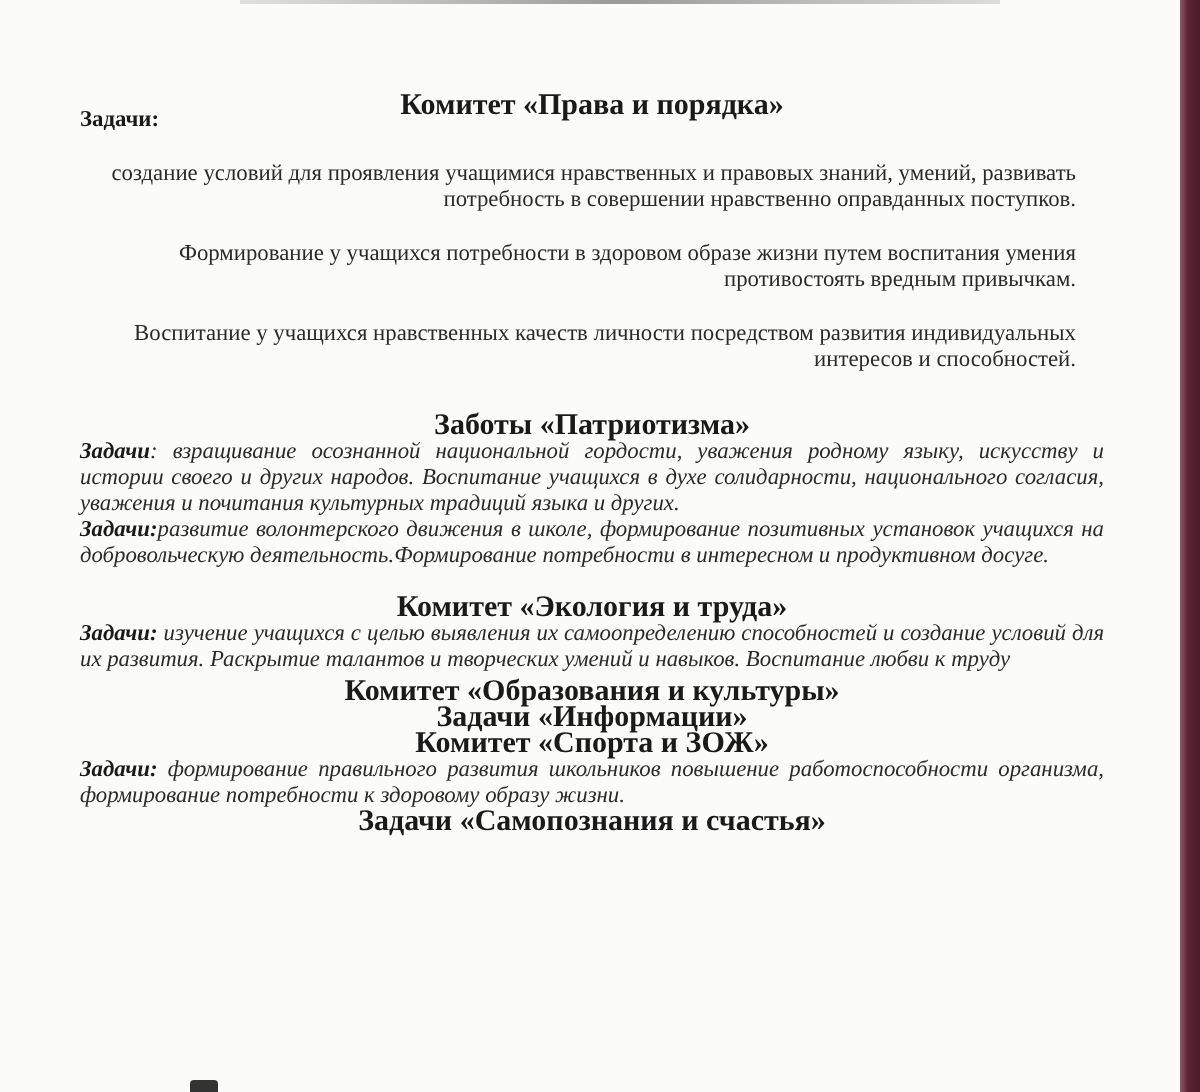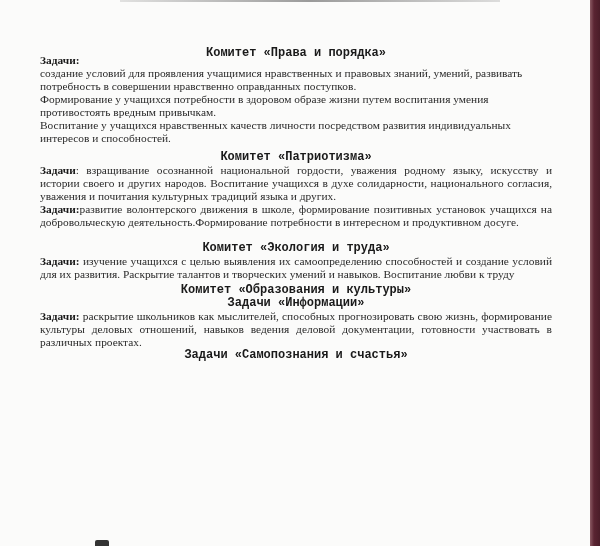--- a/index.html
+++ b/index.html
@@ -43,35 +43,35 @@
       position: absolute;
       left: 40px;
       top: 47px;
       width: 512px;
       font-size: 11.4px;
       line-height: 13px;
     }
     .title {
       text-align: center;
       font-weight: bold;
-      font-size: 12px;
+      font-size: 15px;
       color: #1a1a1a;
-      font-family: Liberation Mono, monospace;
     }
     .label {
       font-weight: bold;
       color: #1a1a1a;
     }
     .para {
       margin: 0;
       text-align: justify;
+      font-style: italic;
     }
     .para-left {
-      margin: 0;
-      text-align: left;
+      margin: 14px;
+      text-align: right;
       font-family: Liberation Serif, serif;
     }
     .sec { margin: 0; }
     .first-title {
       position: relative;
     }
     .first-label {
       margin-top: -6px;
     }
     .bottom-mark {
@@ -96,21 +96,21 @@
       <div class="title first-title">Комитет «Права и порядка»</div>
       <div class="label first-label">Задачи:</div>
       <p class="para-left">создание условий для проявления учащимися нравственных и правовых знаний, умений, развивать потребность в совершении нравственно оправданных поступков.</p>
       <p class="para-left">Формирование у учащихся потребности в здоровом образе жизни путем воспитания умения противостоять вредным привычкам.</p>
       <p class="para-left">Воспитание у учащихся нравственных качеств личности посредством развития индивидуальных интересов и способностей.</p>
     </div>
 
     <div style="height:6px"></div>
 
     <div class="sec">
-      <div class="title">Комитет «Патриотизма»</div>
+      <div class="title">Заботы «Патриотизма»</div>
       <p class="para"><span class="label">Задачи</span><span>: взращивание осознанной национальной гордости, уважения родному языку, искусству и истории своего и других народов. Воспитание учащихся в духе солидарности, национального согласия, уважения и почитания культурных традиций языка и других.</span></p>
     </div>
 
     <div class="sec">
       <p class="para"><span class="label">Задачи:</span><span>развитие волонтерского движения в школе, формирование позитивных установок учащихся на добровольческую деятельность.Формирование потребности в интересном и продуктивном досуге.</span></p>
     </div>
 
     <div style="height:13px"></div>
 
     <div class="sec">
@@ -119,23 +119,26 @@
     </div>
 
     <div style="height:3px"></div>
 
     <div class="sec">
       <div class="title">Комитет «Образования и культуры»</div>
     </div>
 
     <div class="sec">
       <div class="title">Задачи «Информации»</div>
-      <p class="para"><span class="label">Задачи:</span><span> раскрытие школьников как мыслителей, способных прогнозировать свою жизнь, формирование культуры деловых отношений, навыков ведения деловой документации, готовности участвовать в различных проектах.</span></p>
     </div>
 
+    <div class="sec">
+      <div class="title">Комитет «Спорта и ЗОЖ»</div>
+      <p class="para"><span class="label">Задачи:</span><span> формирование правильного развития школьников повышение работоспособности организма, формирование потребности к здоровому образу жизни.</span></p>
+    </div>
 
     <div class="sec">
       <div class="title">Задачи «Самопознания и счастья»</div>
     </div>
   </div>
 
   <div class="bottom-mark"></div>
 </div>
 
 <div class="right-edge"></div>

